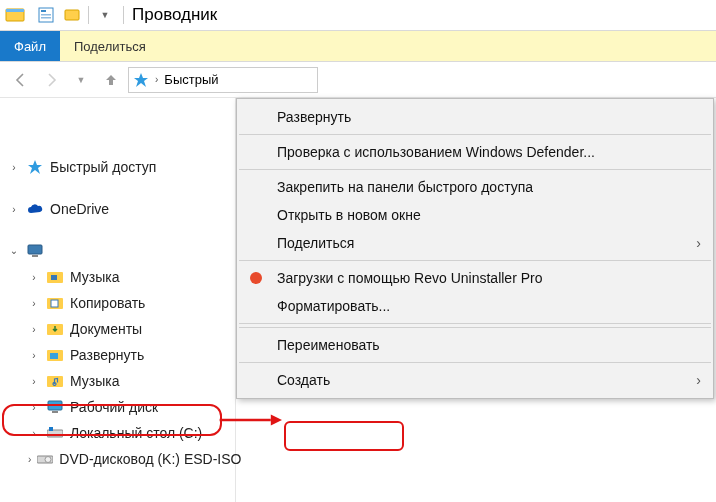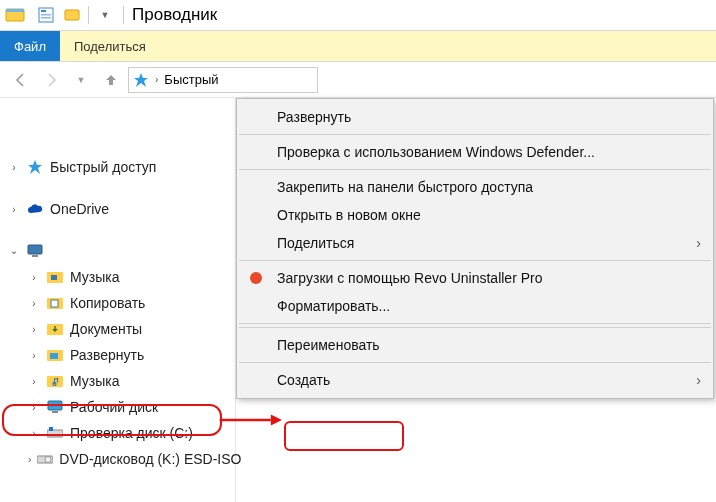--- a/index.html
+++ b/index.html
@@ -191,21 +191,21 @@
       <span>Рабочий диск</span>
     </div>
     <div class="tree-item level2 highlight">
       <span class="chev">›</span>
       <span class="ic">
           <svg width="16" height="12" viewBox="0 0 16 12">
             <rect x="0" y="3" width="16" height="7" rx="1" fill="#d8d8d8" stroke="#888"></rect>
             <rect x="2" y="0" width="4" height="4" fill="#1979ca"></rect>
           </svg>
         </span>
-      <span>Проверка диск (C:)</span>
+      <span>Локальный стол (C:)</span>
     </div>
     <div class="tree-item level2">
       <span class="chev">›</span>
       <span class="ic">
           <svg width="16" height="12" viewBox="0 0 16 12">
             <rect x="0" y="3" width="16" height="7" rx="1" fill="#d8d8d8" stroke="#888"></rect>
             <circle cx="11" cy="6.5" r="3" fill="#f0f0f0" stroke="#999"></circle>
           </svg>
         </span>
       <span>DVD-дисковод (K:) ESD-ISO</span>

